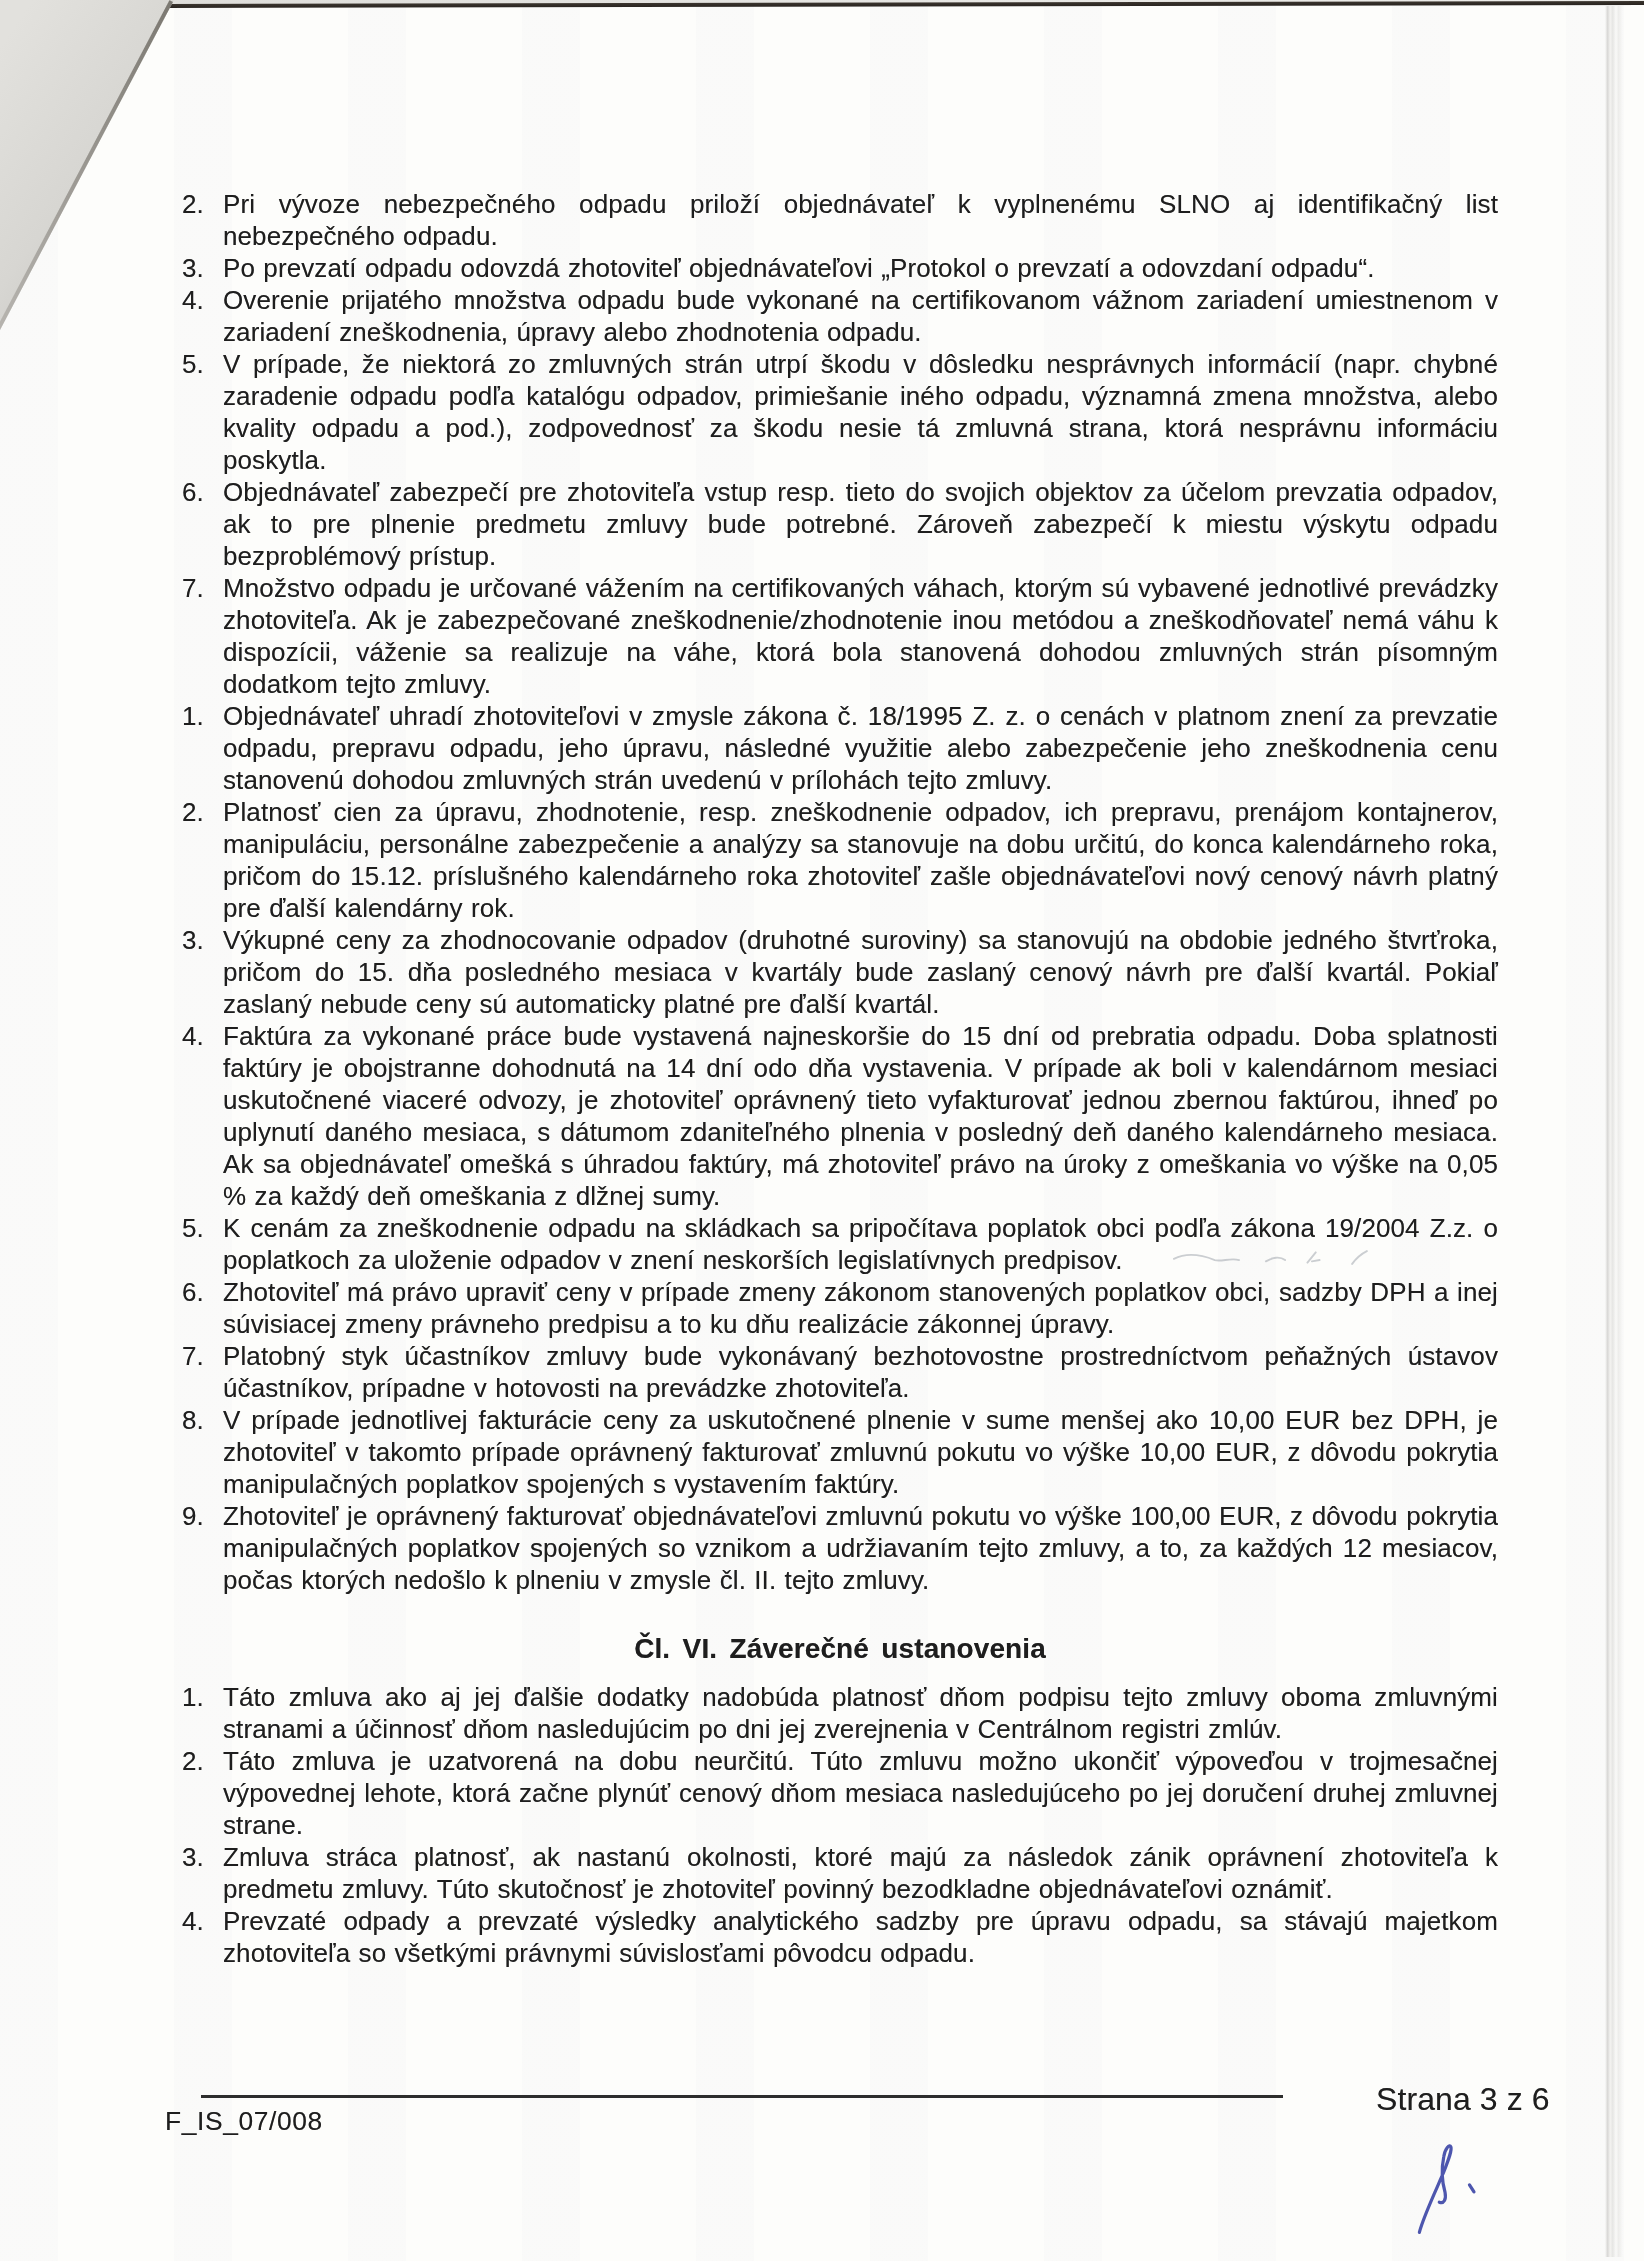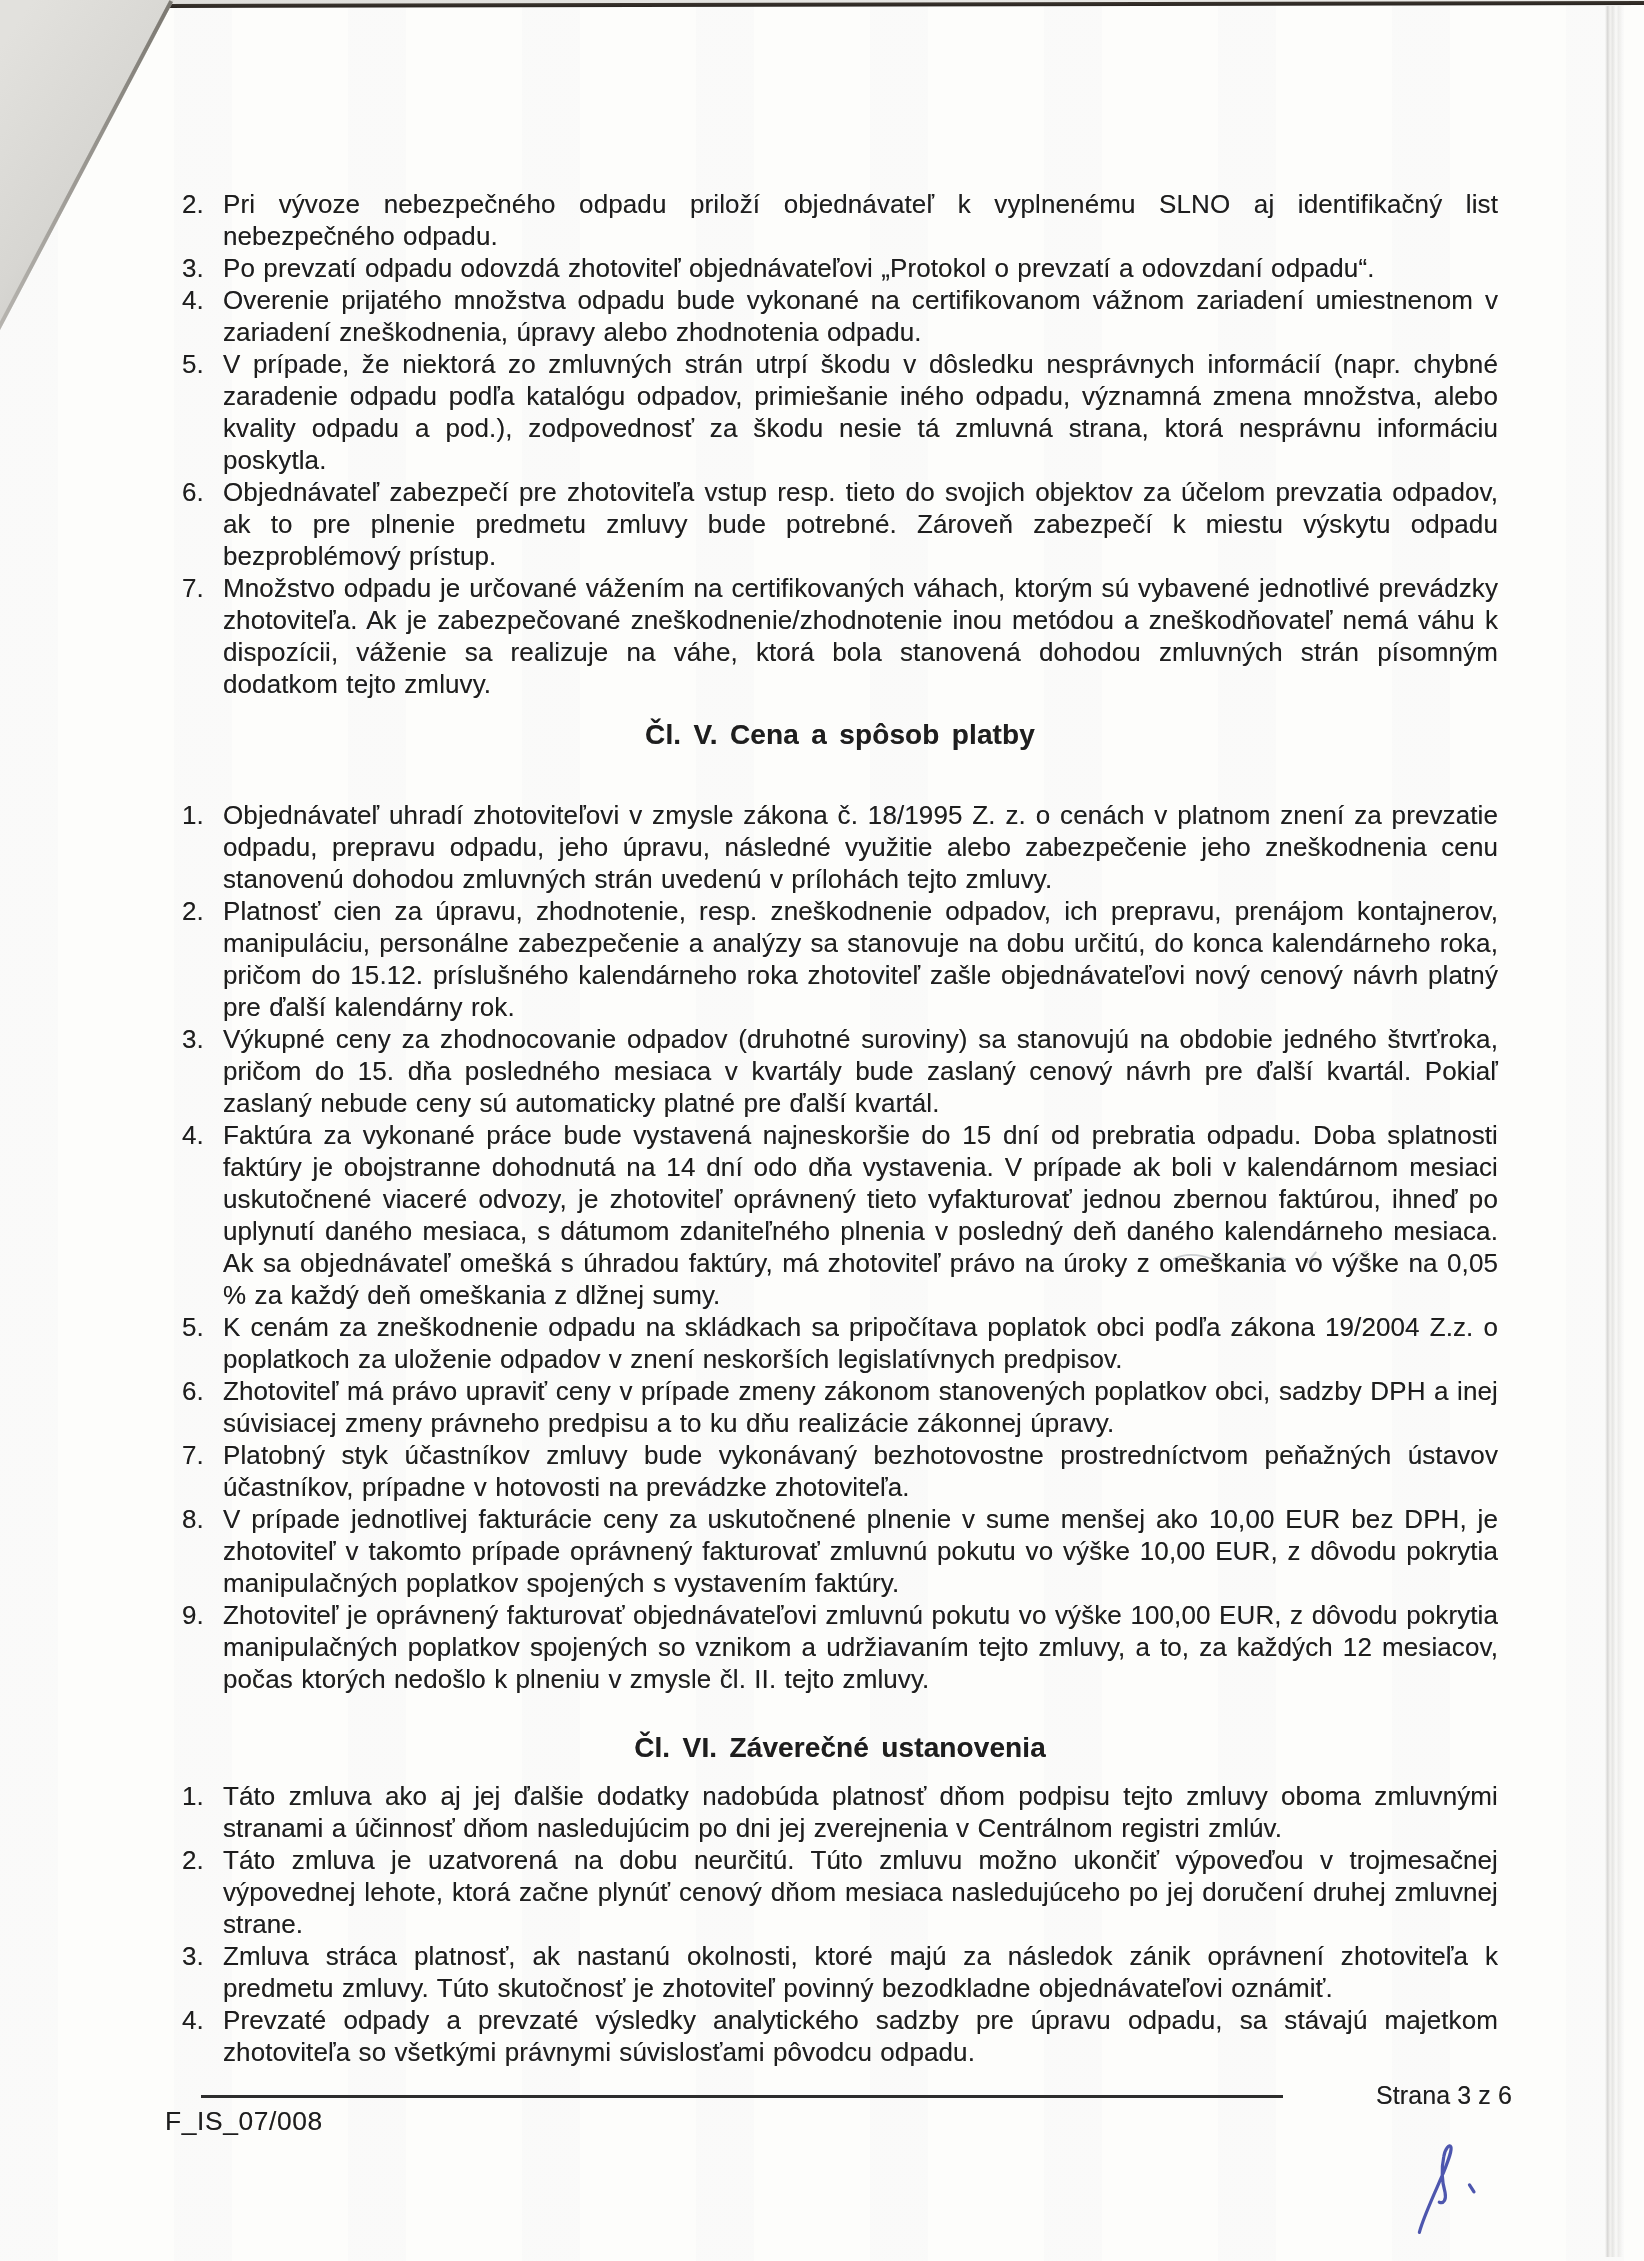--- a/index.html
+++ b/index.html
@@ -64,21 +64,21 @@
   }
   .sec-1 .section-heading { margin: 18.7px 0 48px 0; }
   .sec-2 .section-heading { margin: 37px 0 16px 0; }
   
   .footer-line {
     position: absolute; left: 201px; top: 2095px; width: 1082px; height: 2.6px;
     background: #2d2d2d;
   }
   .page-label {
     position: absolute; left: 1376px; top: 2081px;
-    font-size: 25px; letter-spacing: 0.1px;
+    font-size: 32px; letter-spacing: 0.1px;
     text-shadow: 0 0 0.4px rgba(25,25,25,0.45);
   }
   .doc-code {
     position: absolute; left: 165px; top: 2106px;
     font-size: 26.4px; letter-spacing: 0.6px;
     text-shadow: 0 0 0.4px rgba(25,25,25,0.45);
   }
   .signature { position: absolute; left: 1405px; top: 2136px; width: 84px; height: 106px; }
 </style>
 </head>
@@ -120,21 +120,20 @@
         <div class="item">
           <div class="num">6.</div>
           <div class="txt">Objednávateľ zabezpečí pre zhotoviteľa vstup resp. tieto do svojich objektov za účelom prevzatia odpadov, ak to pre plnenie predmetu zmluvy bude potrebné. Zároveň zabezpečí k miestu výskytu odpadu bezproblémový prístup.</div>
         </div>
         <div class="item">
           <div class="num">7.</div>
           <div class="txt">Množstvo odpadu je určované vážením na certifikovaných váhach, ktorým sú vybavené jednotlivé prevádzky zhotoviteľa. Ak je zabezpečované zneškodnenie/zhodnotenie inou metódou a zneškodňovateľ nemá váhu k dispozícii, váženie sa realizuje na váhe, ktorá bola stanovená dohodou zmluvných strán písomným dodatkom tejto zmluvy.</div>
         </div>
       </section>
       <section class="sec-1">
-        <div class="section-heading">Čl. V. Cena a spôsob platby</div>
         <div class="item">
           <div class="num">1.</div>
           <div class="txt">Objednávateľ uhradí zhotoviteľovi v zmysle zákona č. 18/1995 Z. z. o cenách v platnom znení za prevzatie odpadu, prepravu odpadu, jeho úpravu, následné využitie alebo zabezpečenie jeho zneškodnenia cenu stanovenú dohodou zmluvných strán uvedenú v prílohách tejto zmluvy.</div>
         </div>
         <div class="item">
           <div class="num">2.</div>
           <div class="txt">Platnosť cien za úpravu, zhodnotenie, resp. zneškodnenie odpadov, ich prepravu, prenájom kontajnerov, manipuláciu, personálne zabezpečenie a analýzy sa stanovuje na dobu určitú, do konca kalendárneho roka, pričom do 15.12. príslušného kalendárneho roka zhotoviteľ zašle objednávateľovi nový cenový návrh platný pre ďalší kalendárny rok.</div>
         </div>
         <div class="item">
           <div class="num">3.</div>

